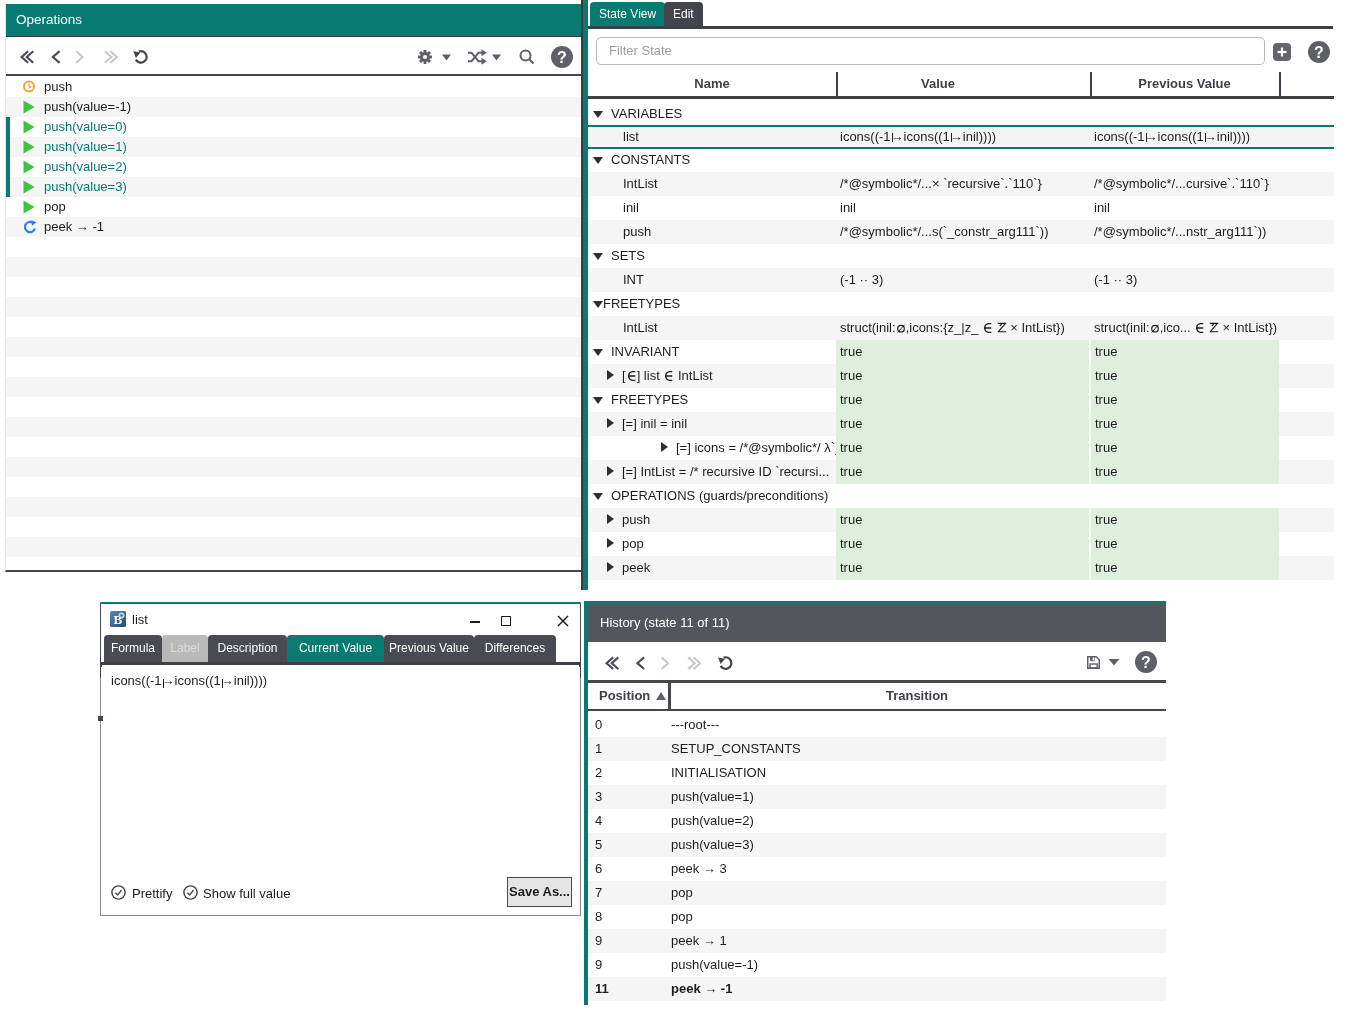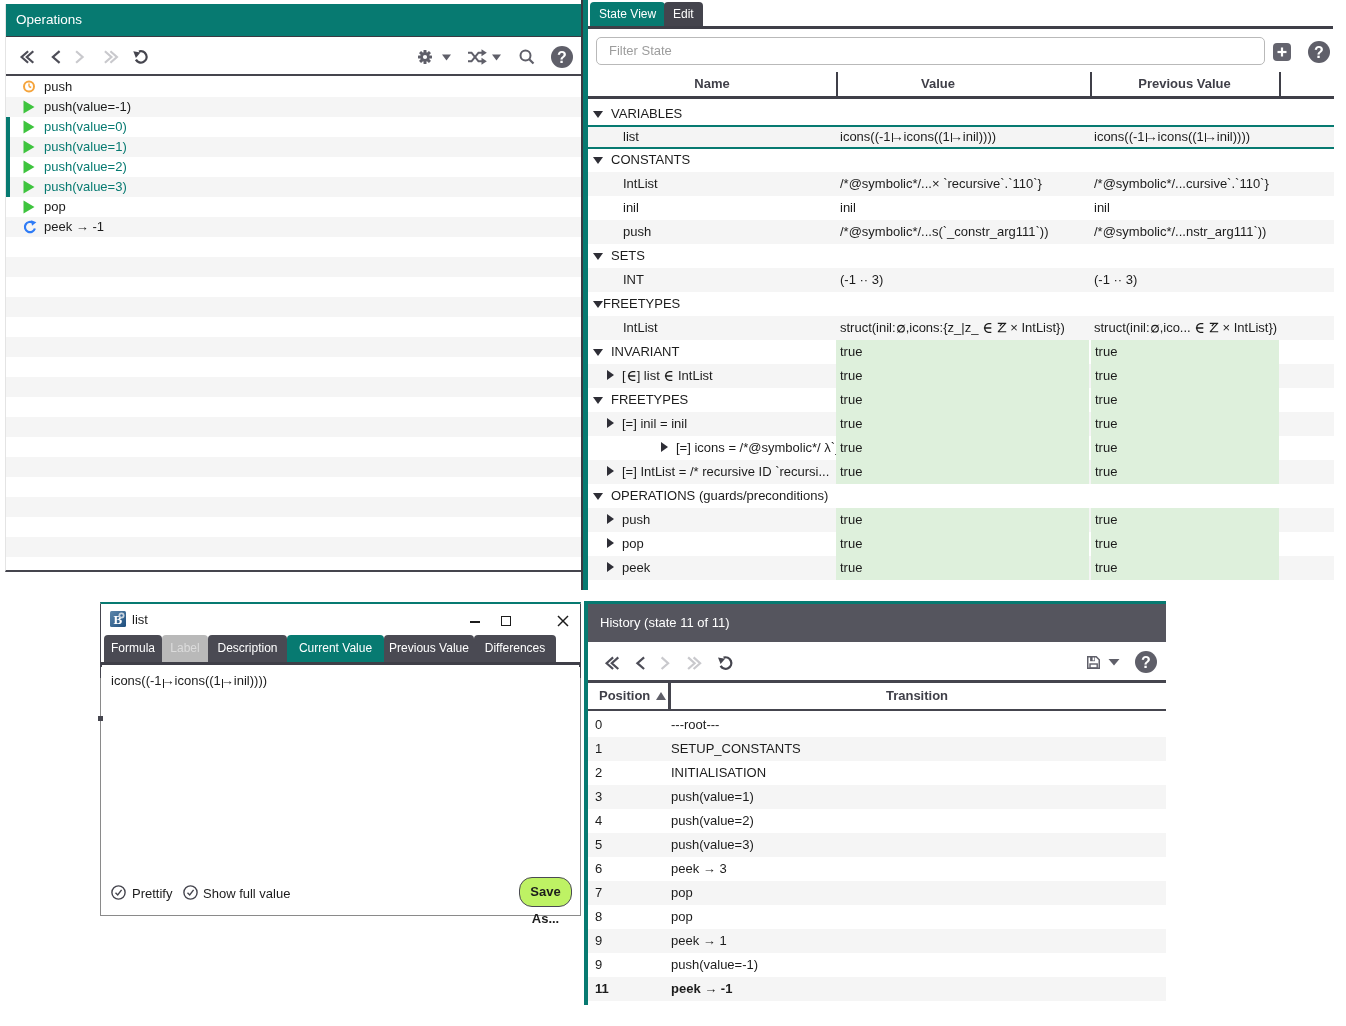--- a/index.html
+++ b/index.html
@@ -65,21 +65,21 @@
   #lw-darkL { position:absolute; left:-1px; top:0px; width:2px; height:74px; background:#45454e; }
   #lw-darkR { position:absolute; right:-1px; top:0px; width:2px; height:74px; background:#45454e; }
   #lw-title { position:absolute; left:0; top:0; right:0; height:32px; background:#fff; }
   #lw-tabs { position:absolute; left:0; top:30px; right:0; height:28px; background:#fff; }
   #lw-tabline { position:absolute; left:0; top:58px; right:0; height:3px; background:#3f3f48; }
   .lwtab { position:absolute; top:1px; height:27px; background:#4a4a53; color:#fff; font-size:12px; line-height:27px; text-align:center; border-radius:4px 4px 0 0; }
   #lw-content { position:absolute; left:0; top:63px; right:0; bottom:40px; background:#fff; font-size:13px; color:#1c1c1c; padding:6px 10px; }
   #lw-foot { position:absolute; left:0; bottom:0; right:0; height:40px; background:#fff; }
   .chk { position:absolute; top:10px; }
   .chklbl { position:absolute; top:11px; font-size:13px; color:#1c1c1c; }
-  #lw-save { position:absolute; right:8px; top:2px; width:53px; height:30px; border:1.5px solid #4a4a53; border-radius:13px; background:#bef264; font-weight:bold; font-size:13px; color:#1c1c1c; text-align:center; line-height:27px; }
+  #lw-save { position:absolute; right:8px; top:2px; width:65px; height:30px; border:1.5px solid #4a4a53; border-radius:0; background:#e5e5e5; font-weight:bold; font-size:13px; color:#1c1c1c; text-align:center; line-height:27px; }
 </style>
 </head>
 <body>
 <div class="abs" id="ops">
   <div id="ops-header">Operations</div>
   <div id="ops-toolbar">
     <svg width="577" height="37" viewBox="0 0 577 37">
       <g fill="none" stroke="#4d4d57" stroke-width="2.2" stroke-linecap="butt">
         <polyline points="22.1,14.2 15.6,20 22.1,25.8"></polyline>
         <polyline points="27.3,14.2 20.8,20 27.3,25.8"></polyline>

